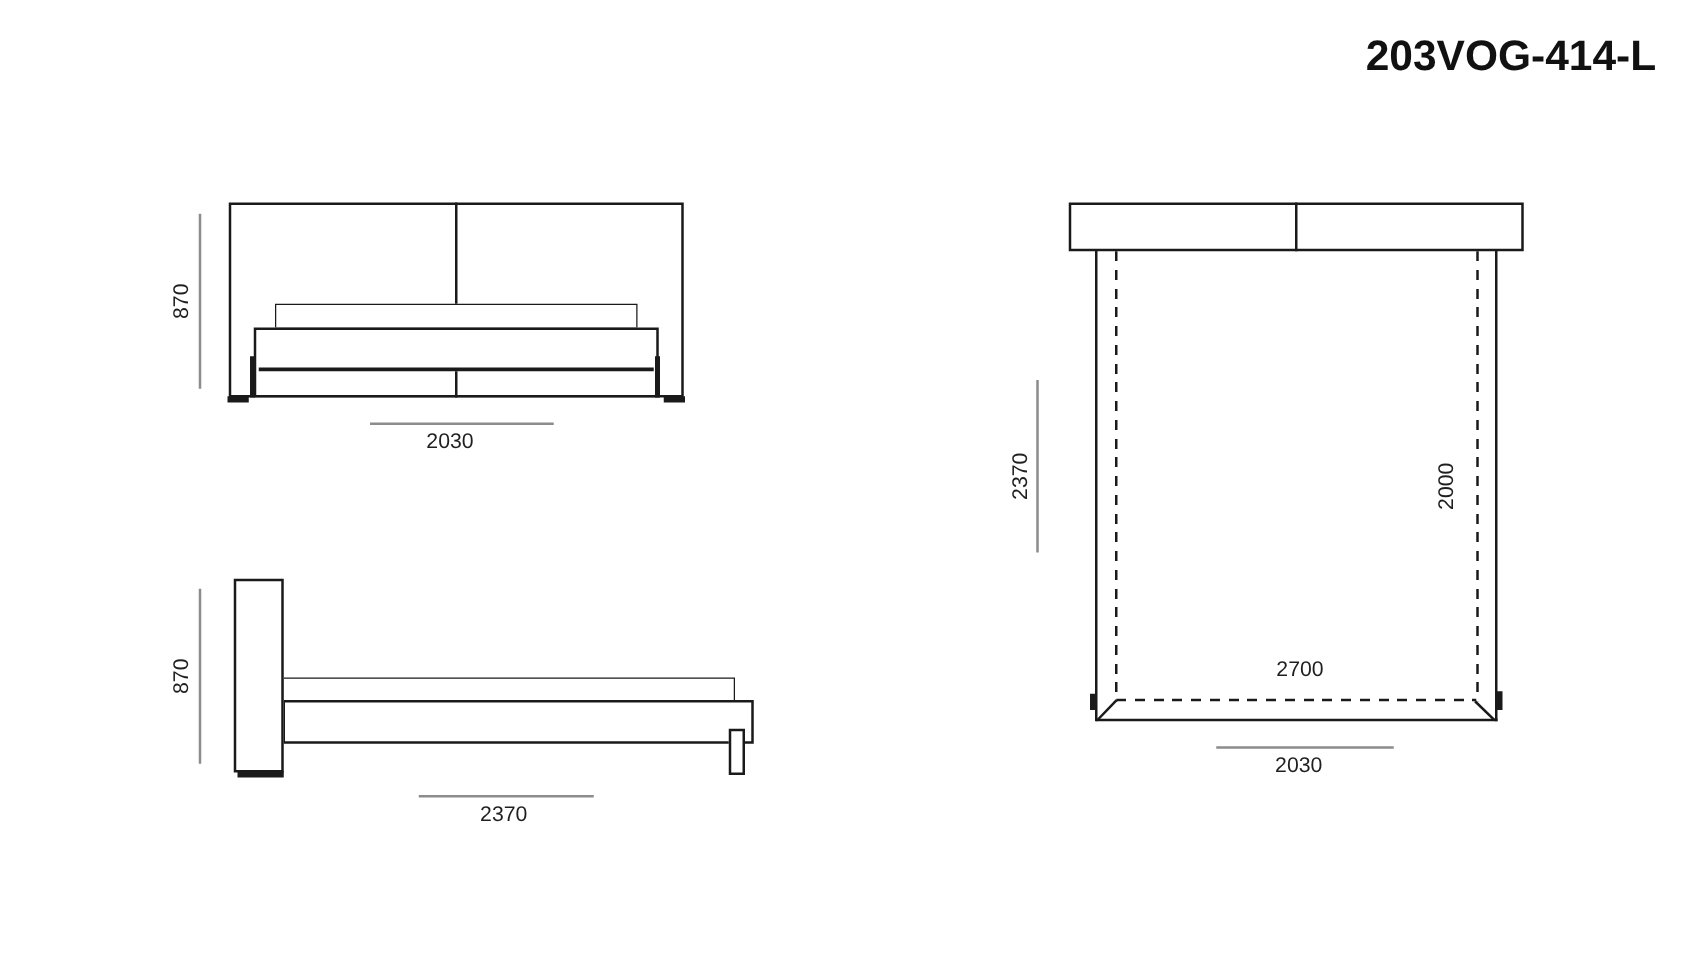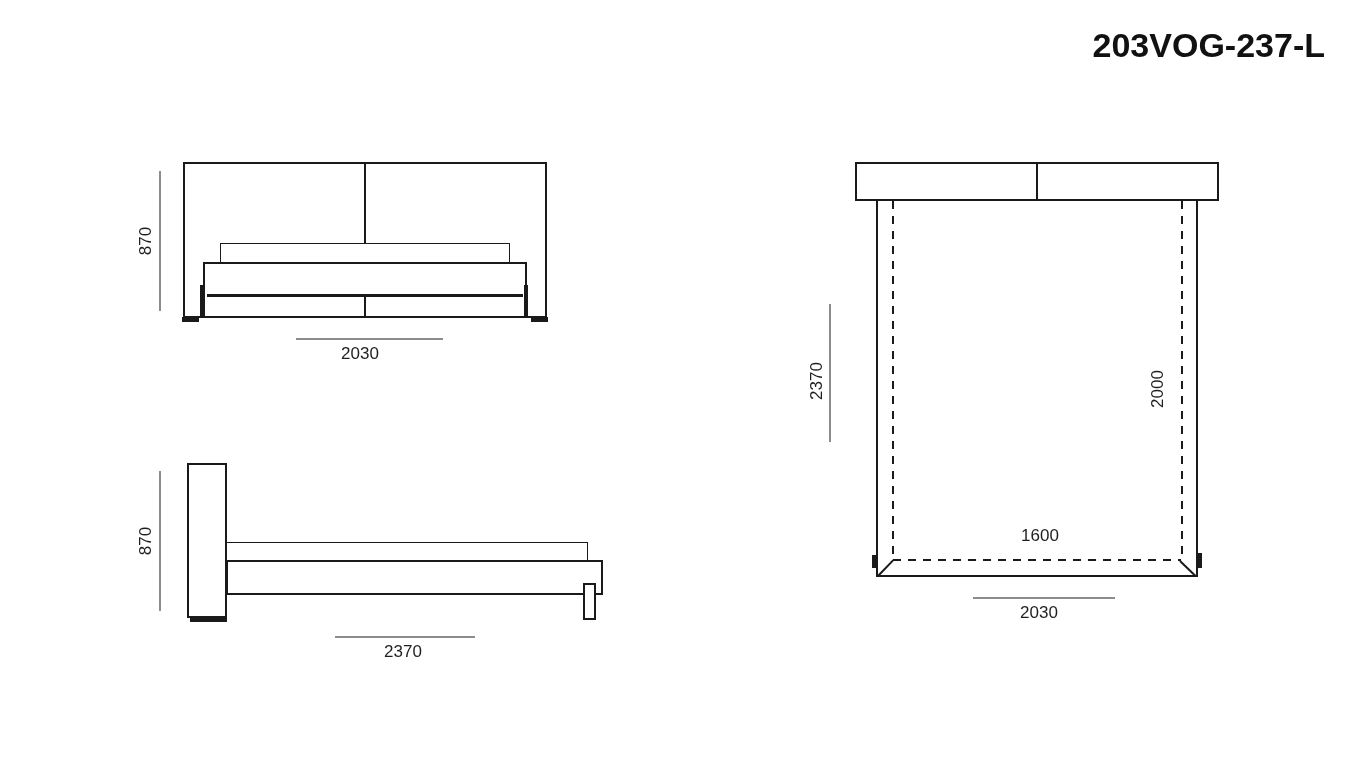--- a/index.html
+++ b/index.html
@@ -40,21 +40,21 @@
   
   .title{
     font-size:34px;font-weight:bold;color:#111;
     letter-spacing:0px;white-space:nowrap;line-height:38px;
     text-align:right;
   }
 </style>
 </head>
 <body>
 
-<div class="abs title" style="right:41px;top:26px;">203VOG-237-L</div>
+<div class="abs title" style="right:41px;top:26px;">203VOG-414-L</div>
 
 <div>
 
   <div class="abs outline" style="left:183px;top:162px;width:364px;height:156px;"></div>
 
   <div class="abs vline" style="left:364px;top:162px;height:82px;"></div>
 
   <div class="abs outline-thin" style="left:220px;top:243px;width:290px;height:20px;"></div>
 
   <div class="abs outline" style="left:203px;top:262px;width:324px;height:56px;"></div>
@@ -107,21 +107,21 @@
   <div class="abs diag" style="left:878px;top:575px;width:22px;transform:rotate(-46deg);"></div>
   <div class="abs diag" style="left:1180px;top:560px;width:22px;transform:rotate(44deg);"></div>
 
   <div class="abs dash-v" style="left:892px;top:201px;height:360px;"></div>
   <div class="abs dash-v" style="left:1181px;top:201px;height:360px;"></div>
   <div class="abs dash-h" style="left:893px;top:559px;width:288px;"></div>
 
   <div class="abs thick" style="left:872px;top:555px;width:4.5px;height:13px;"></div>
   <div class="abs thick" style="left:1197px;top:553px;width:4.5px;height:15px;"></div>
 
-  <div class="abs dim-label" style="left:1040px;top:535px;">1600</div>
+  <div class="abs dim-label" style="left:1040px;top:535px;">2700</div>
 
   <div class="abs dim-h" style="left:973px;top:597px;width:142px;"></div>
   <div class="abs dim-label" style="left:1039px;top:612px;">2030</div>
 
   <div class="abs dim-v" style="left:829px;top:304px;height:138px;"></div>
   <div class="abs dim-label rot" style="left:816px;top:381px;">2370</div>
 
   <div class="abs dim-label rot" style="left:1157px;top:389px;">2000</div>
 </div>
 

